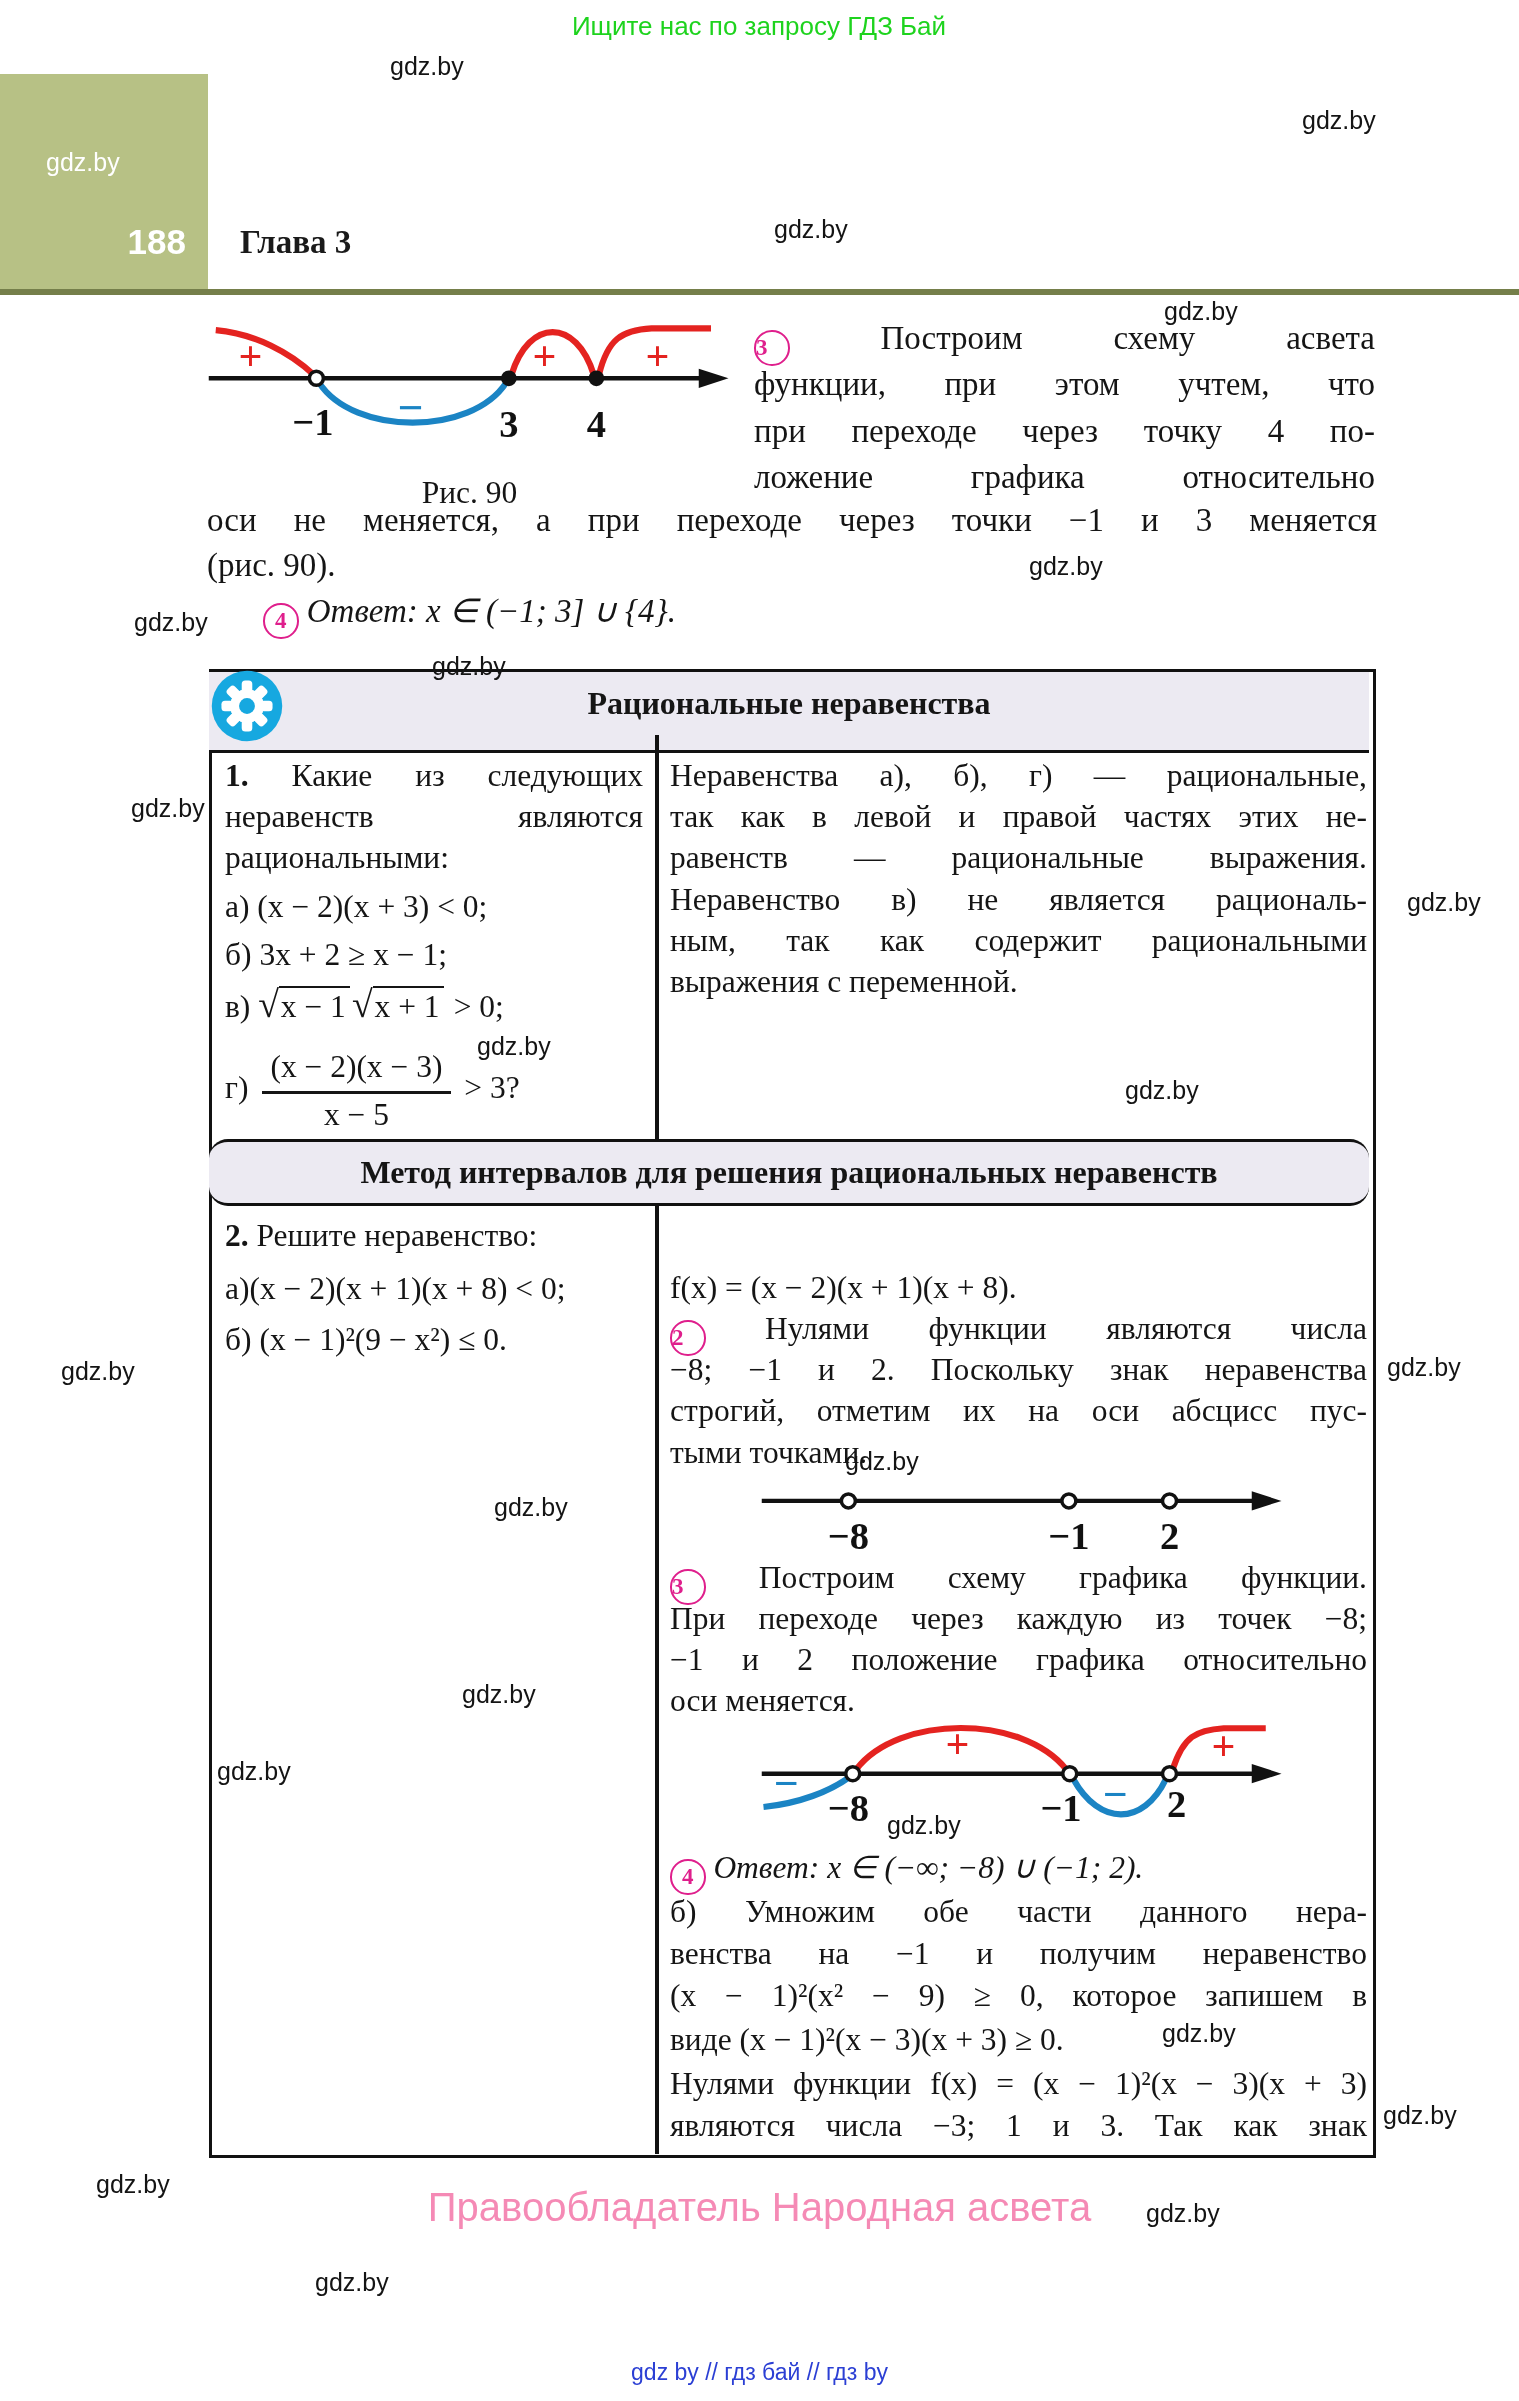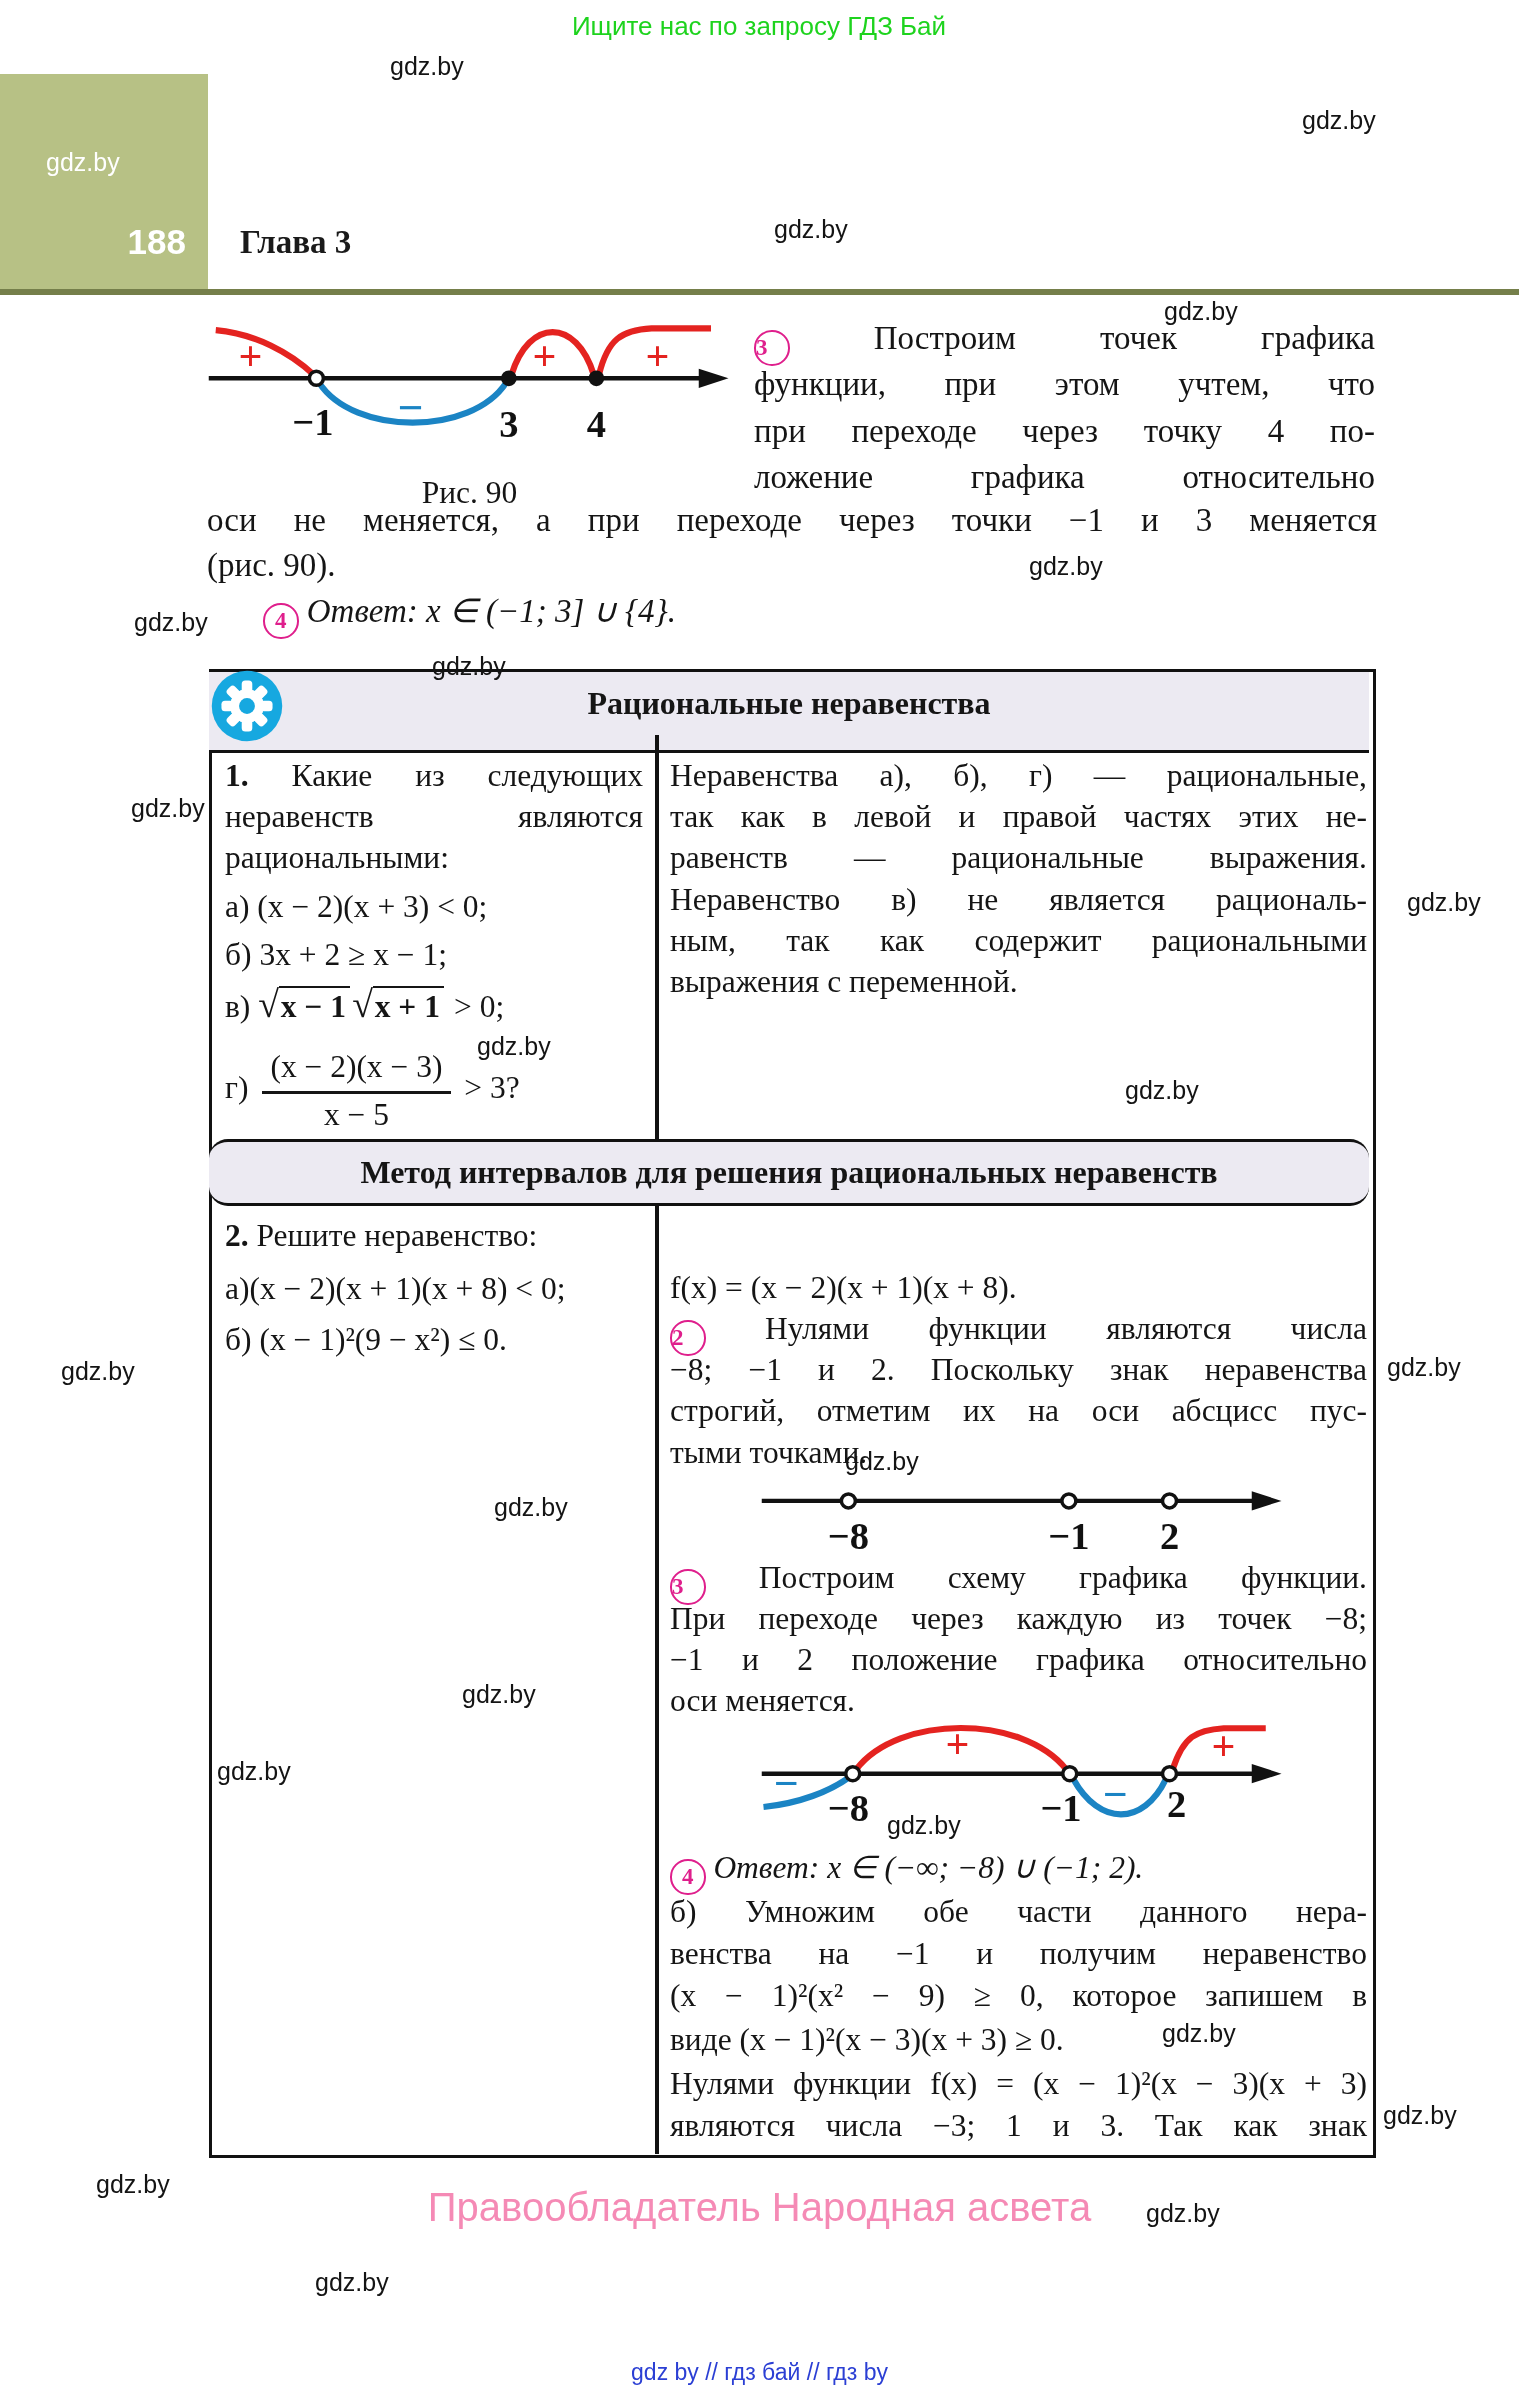--- a/index.html
+++ b/index.html
@@ -23,21 +23,21 @@
          color:#df1f8c;font:bold 23px/31.5px "Liberation Serif",serif;text-align:center;
          vertical-align:-6.1px;font-style:normal;}
   .tbl{position:absolute;left:209px;top:669px;width:1167px;height:1489px;
        border:3.5px solid #111;box-sizing:border-box;background:#fff;}
   .thead{position:absolute;left:0;width:1160px;background:#eceaf2;border-bottom:3.5px solid #111;
          box-sizing:border-box;text-align:center;font-weight:bold;font-size:32px;}
   .colsep{position:absolute;width:3.5px;background:#111;left:445px;}
   .frac{display:inline-block;text-align:center;vertical-align:middle;margin:0 5.3px;}
   .frac .num{display:block;padding:0 8.8px 3.5px;}
   .frac .den{display:block;border-top:3.5px solid #151515;padding:1.8px 8.8px 0;}
-  .sqrt{white-space:nowrap;margin-right:1.8px;font-weight:bold;}
+  .sqrt{white-space:nowrap;margin-right:1.8px;}
   .sqrt .sgn{font-size:1.2em;}
   .sqrt .rad{border-top:2.6px solid #151515;padding:0.9px 4.4px 0 1.8px;}
   .caption{position:absolute;font:31.5px/39px "Liberation Serif",serif;}
   .footer-pink{position:absolute;left:0;top:2184px;width:1519px;text-align:center;
                font:40px/47px "Liberation Sans",sans-serif;color:#f58ab5;}
   .footer-links{position:absolute;left:0;top:2358px;width:1519px;text-align:center;
                 font:23px/28px "Liberation Sans",sans-serif;color:#2b3fd4;}
   svg text{font-family:"Liberation Serif",serif;}
 </style>
 </head>
@@ -67,21 +67,21 @@
     <text x="372" y="78" font-size="48" font-weight="bold" fill="#e42320">+</text>
     <text x="501" y="78" font-size="48" font-weight="bold" fill="#e42320">+</text>
     <text x="121" y="152" font-size="44" font-weight="bold" fill="#111" text-anchor="middle">−1</text>
     <text x="345" y="154" font-size="44" font-weight="bold" fill="#111" text-anchor="middle">3</text>
     <text x="445" y="154" font-size="44" font-weight="bold" fill="#111" text-anchor="middle">4</text>
   </svg>
   <div class="caption abs" style="left:207px;top:473px;width:525px;text-align:center">Рис. 90</div>
 
   <div class="line big jl" style="left:754px;top:317px;width:621px">
     <span class="badge">3</span>
-    <span>Построим точек графика</span>
+    <span>Построим схему асвета</span>
   </div>
   <div class="line big jl" style="left:754px;top:363px;width:621px">функции, при этом учтем, что</div>
   <div class="line big jl" style="left:754px;top:410px;width:621px">при переходе через точку 4 по-</div>
   <div class="line big jl" style="left:754px;top:456px;width:621px">ложение графика относительно</div>
   <div class="line big jl" style="left:207px;top:499px;width:1170px">оси не меняется, а при переходе через точки −1 и 3 меняется</div>
   <div class="line big" style="left:207px;top:544px">(рис. 90).</div>
   <div class="line big" style="left:263px;top:590px">
     <span class="badge">4</span>
     <i>Ответ:</i>
     <span class="it">x ∈ (−1; 3] ∪ {4}.</span>

